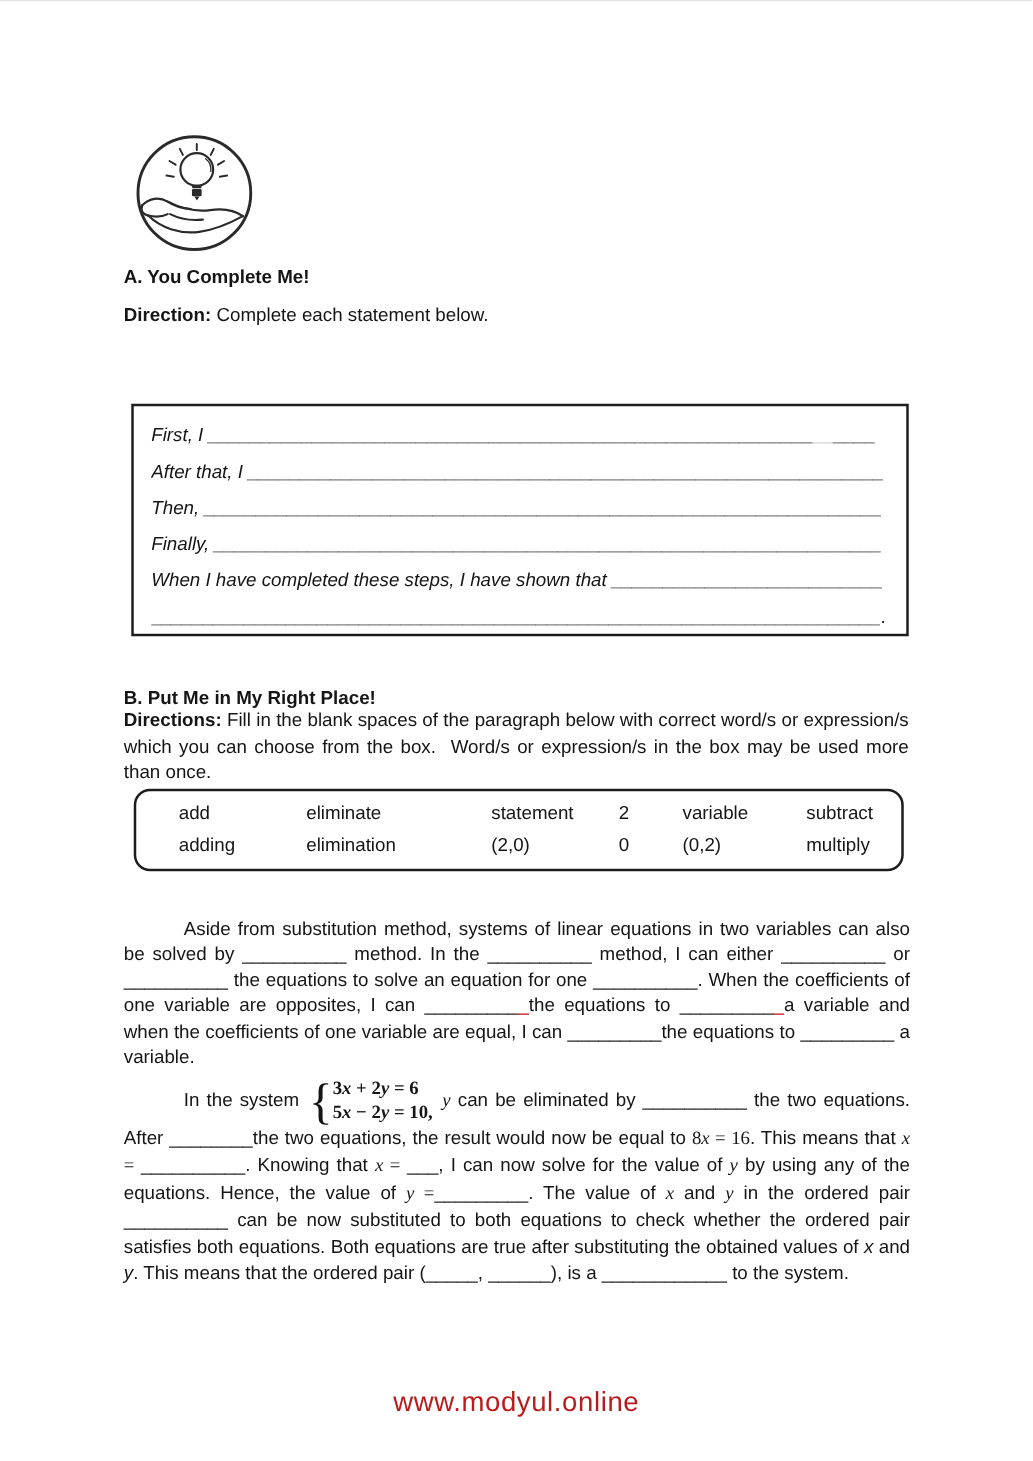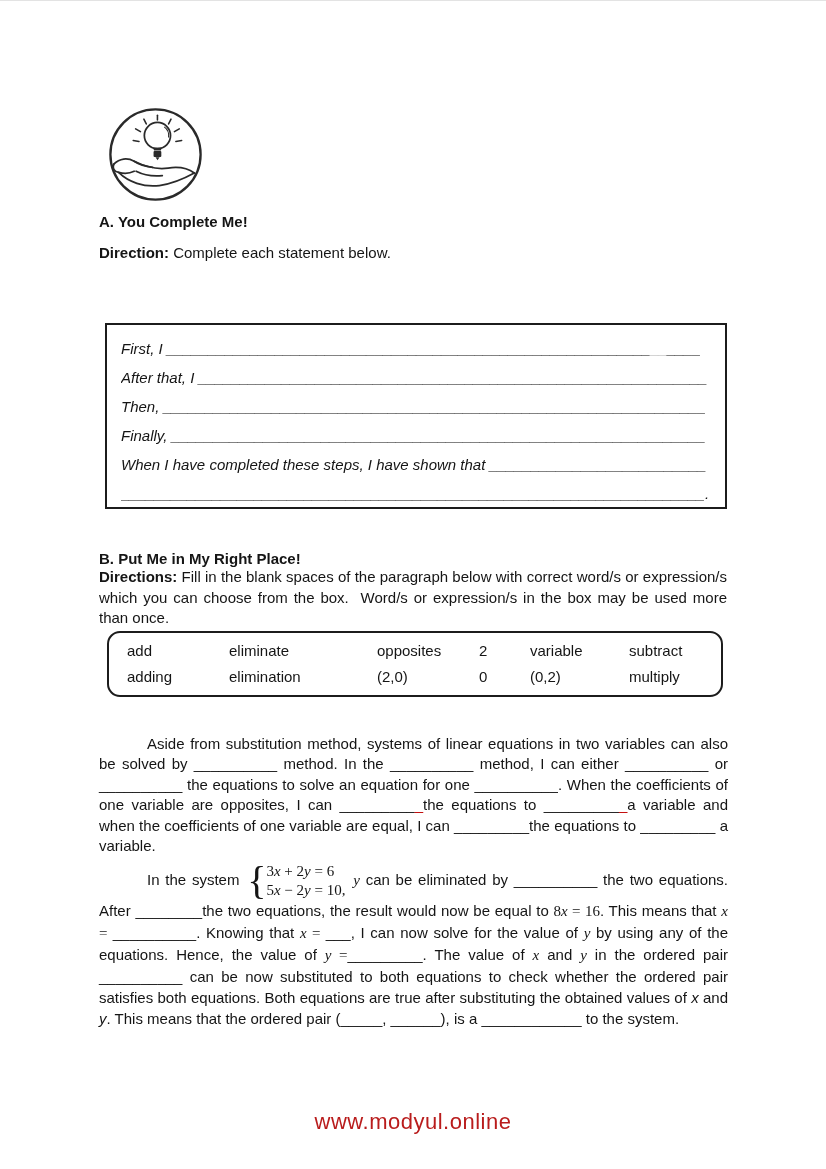--- a/index.html
+++ b/index.html
@@ -40,21 +40,21 @@
   }
   .box-line{
     line-height:29px;white-space:nowrap;overflow:hidden;
   }
 
   
   .word-bank{
     left:107px;top:630px;width:616px;
     border:2px solid #1c1c1c;border-radius:13px;
     box-sizing:border-box;
-    padding:9px 6px 10px 18px;
+    padding:9px 6px 10px 34px;
   }
   .wb-row{
     display:grid;
     grid-template-columns:102px 148px 102px 51px 99px auto;
   }
   .wb-row + .wb-row{margin-top:9px;}
   .wb-cell{display:block;}
 
   
   .para1{left:99px;top:718px;width:629px;line-height:20.4px;text-align:justify;text-indent:48px;}
@@ -72,21 +72,21 @@
   .system{
     display:inline-flex;align-items:center;
     vertical-align:middle;text-indent:0;
     margin:0 2px;
   }
   .brace{
     font-family:"Liberation Serif",serif;
     font-size:40px;font-weight:400;line-height:0.85;
     display:inline-block;
   }
-  .eqs{display:inline-flex;flex-direction:column;line-height:1.25;}
+  .eqs{display:inline-flex;flex-direction:column;line-height:1.25;font-weight:bold;}
   .eq{display:block;white-space:nowrap;}
 
   
   .page-number{left:0;top:1077px;width:826px;text-align:center;}
   .watermark{
     left:0;top:1108px;width:826px;text-align:center;
     color:#b91c1c;font-size:22px;letter-spacing:0.5px;
   }
 </style>
 </head>
@@ -133,21 +133,21 @@
       <div class="box-line"><span class="seg-n">______________________________________________________________________</span><span class="seg-n">.</span></div>
     </div>
 
   <div class="abs h-b">B. Put Me in My Right Place!</div>
   <div class="abs dir-b"><b class="lbl">Directions:</b><span> Fill in the blank spaces of the paragraph below with correct word/s or expression/s which you can choose from the box.&nbsp; Word/s or expression/s in the box may be used more than once.</span></div>
 
   <div class="abs word-bank">
       <div class="wb-row">
         <span class="wb-cell">add</span>
         <span class="wb-cell">eliminate</span>
-        <span class="wb-cell">opposites</span>
+        <span class="wb-cell">statement</span>
         <span class="wb-cell">2</span>
         <span class="wb-cell">variable</span>
         <span class="wb-cell">subtract</span>
       </div>
       <div class="wb-row">
         <span class="wb-cell">adding</span>
         <span class="wb-cell">elimination</span>
         <span class="wb-cell">(2,0)</span>
         <span class="wb-cell">0</span>
         <span class="wb-cell">(0,2)</span>

